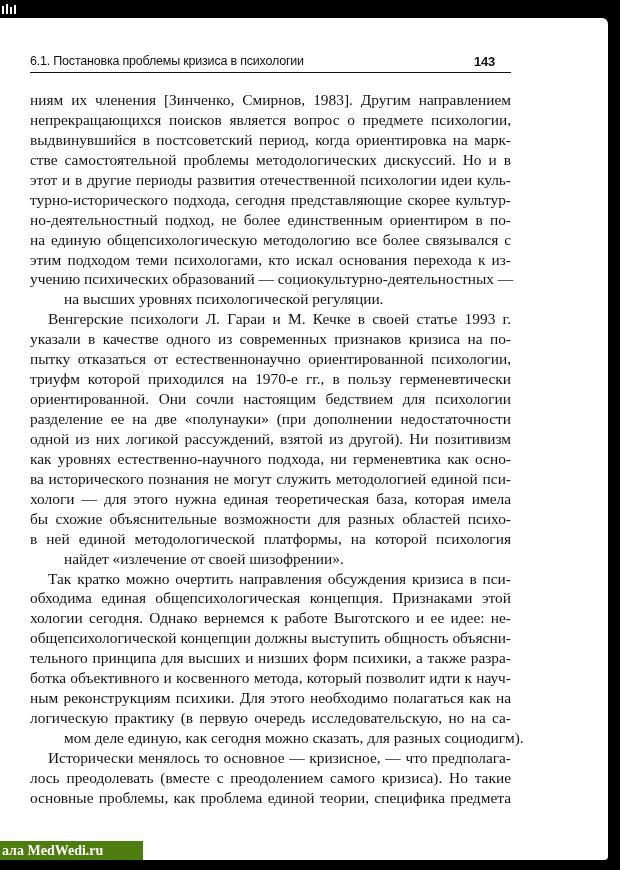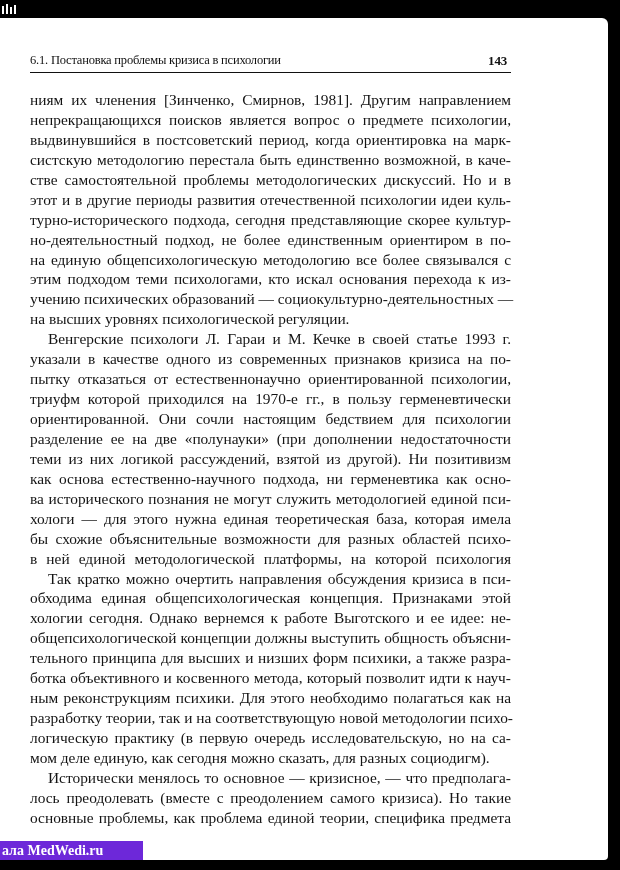--- a/index.html
+++ b/index.html
@@ -41,33 +41,33 @@
     width: 2px;
     background: #fff;
   }
   .running-head {
     position: absolute;
     left: 30px;
     top: 50px;
     width: 481px;
     height: 22px;
     border-bottom: 1.5px solid #111;
-    font-family: Liberation Serif, serif;
+    font-family: Liberation Sans, sans-serif;
     font-size: 12.5px;
     color: #111;
     letter-spacing: -0.2px;
   }
   .running-head .title {
     position: absolute;
     left: 0;
     bottom: 4px;
   }
   .running-head .pagenum {
     position: absolute;
-    right: 4px;
+    right: 16px;
     bottom: 3px;
     font-weight: bold;
     font-size: 13px;
   }
   .body-text {
     position: absolute;
     left: 30px;
     top: 90px;
     width: 481px;
     font-family: "Liberation Serif", "DejaVu Serif", serif;
@@ -77,31 +77,32 @@
   }
   .body-text .line {
     display: block;
     white-space: nowrap;
     text-align: justify;
     text-align-last: justify;
     height: 19.95px;
   }
   .body-text .line.last {
     text-align-last: left;
+    margin-left: 34px;
   }
   .body-text .line.indent {
     padding-left: 18px;
   }
   .watermark {
     position: absolute;
     left: 0;
     top: 841px;
     width: 143px;
     height: 19px;
-    background: #6d28d9;
+    background: #4d7c0f;
     font-family: "Liberation Serif", serif;
     font-size: 14px;
     color: #ffffff;
     font-weight: bold;
     line-height: 19px;
     padding-left: 2px;
     box-sizing: border-box;
     white-space: nowrap;
     overflow: hidden;
   }
@@ -119,56 +120,55 @@
 
   <div class="page"></div>
 
   <div class="running-head">
     <span class="title">6.1. Постановка проблемы кризиса в психологии</span>
     <span class="pagenum">143</span>
   </div>
 
   <div class="body-text" id="body-text">
       <div>
-        <span class="line">ниям их членения [Зинченко, Смирнов, 1981]. Другим направлением</span>
+        <span class="line">ниям их членения [Зинченко, Смирнов, 1983]. Другим направлением</span>
         <span class="line">непрекращающихся поисков является вопрос о предмете психологии,</span>
         <span class="line">выдвинувшийся в постсоветский период, когда ориентировка на марк-</span>
-        <span class="line">систскую методологию перестала быть единственно возможной, в каче-</span>
         <span class="line">стве самостоятельной проблемы методологических дискуссий. Но и в</span>
         <span class="line">этот и в другие периоды развития отечественной психологии идеи куль-</span>
         <span class="line">турно-исторического подхода, сегодня представляющие скорее культур-</span>
         <span class="line">но-деятельностный подход, не более единственным ориентиром в по-</span>
         <span class="line">на единую общепсихологическую методологию все более связывался с</span>
         <span class="line">этим подходом теми психологами, кто искал основания перехода к из-</span>
         <span class="line">учению психических образований — социокультурно-деятельностных —</span>
         <span class="line last">на высших уровнях психологической регуляции.</span>
       </div>
       <div>
         <span class="line indent">Венгерские психологи Л. Гараи и М. Кечке в своей статье 1993 г.</span>
         <span class="line">указали в качестве одного из современных признаков кризиса на по-</span>
         <span class="line">пытку отказаться от естественнонаучно ориентированной психологии,</span>
         <span class="line">триуфм которой приходился на 1970-е гг., в пользу герменевтически</span>
         <span class="line">ориентированной. Они сочли настоящим бедствием для психологии</span>
         <span class="line">разделение ее на две «полунауки» (при дополнении недостаточности</span>
-        <span class="line">теми из них логикой рассуждений, взятой из другой). Ни позитивизм</span>
-        <span class="line">как основа естественно-научного подхода, ни герменевтика как осно-</span>
+        <span class="line">одной из них логикой рассуждений, взятой из другой). Ни позитивизм</span>
+        <span class="line">как уровнях естественно-научного подхода, ни герменевтика как осно-</span>
         <span class="line">ва исторического познания не могут служить методологией единой пси-</span>
         <span class="line">хологи — для этого нужна единая теоретическая база, которая имела</span>
         <span class="line">бы схожие объяснительные возможности для разных областей психо-</span>
         <span class="line">в ней единой методологической платформы, на которой психология</span>
+        <span class="line last">найдет «излечение от своей шизофрении».</span>
       </div>
       <div>
         <span class="line indent">Так кратко можно очертить направления обсуждения кризиса в пси-</span>
         <span class="line">обходима единая общепсихологическая концепция. Признаками этой</span>
         <span class="line">хологии сегодня. Однако вернемся к работе Выготского и ее идее: не-</span>
         <span class="line">общепсихологической концепции должны выступить общность объясни-</span>
         <span class="line">тельного принципа для высших и низших форм психики, а также разра-</span>
         <span class="line">ботка объективного и косвенного метода, который позволит идти к науч-</span>
         <span class="line">ным реконструкциям психики. Для этого необходимо полагаться как на</span>
-        <span class="line">разработку теории, так и на соответствующую новой методологии психо-</span>
         <span class="line">логическую практику (в первую очередь исследовательскую, но на са-</span>
         <span class="line last">мом деле единую, как сегодня можно сказать, для разных социодигм).</span>
       </div>
       <div>
         <span class="line indent">Исторически менялось то основное — кризисное, — что предполага-</span>
         <span class="line">лось преодолевать (вместе с преодолением самого кризиса). Но такие</span>
         <span class="line">основные проблемы, как проблема единой теории, специфика предмета</span>
       </div>
     </div>
 

